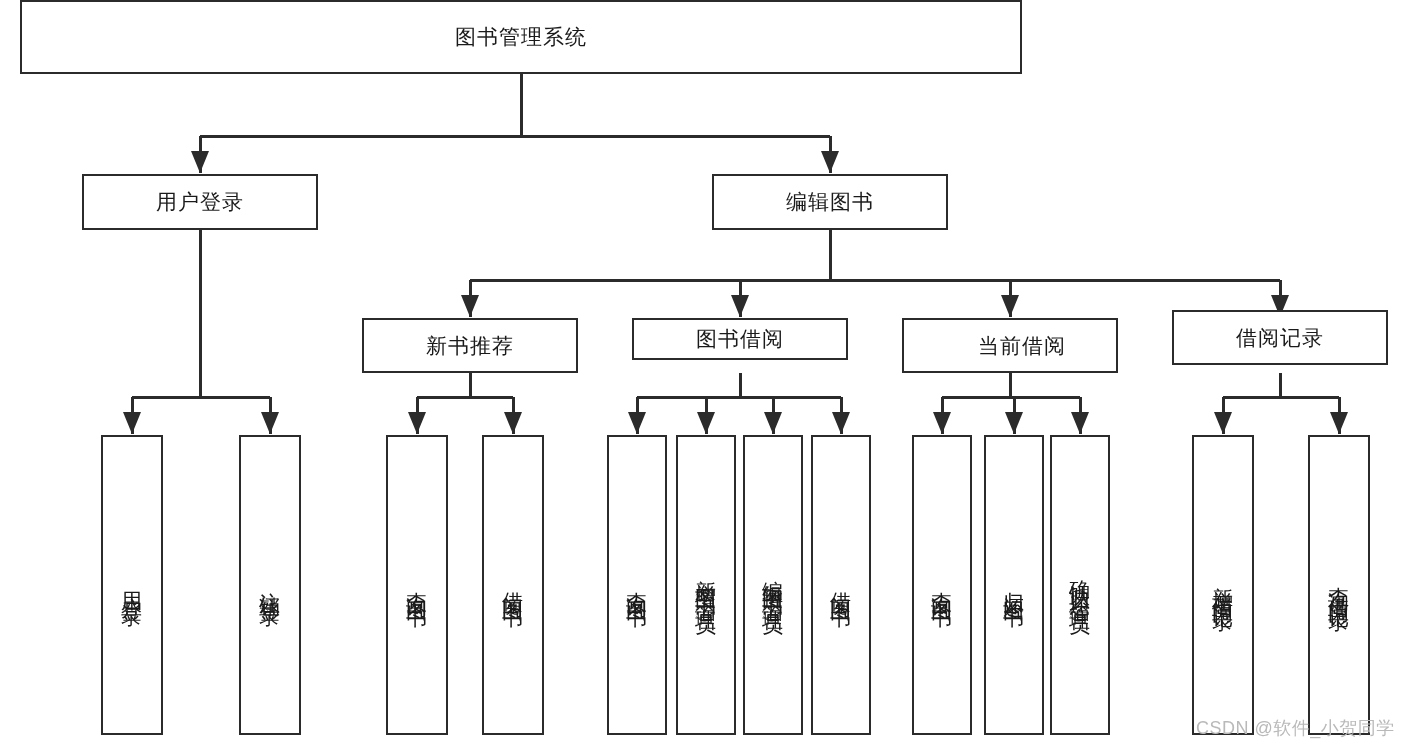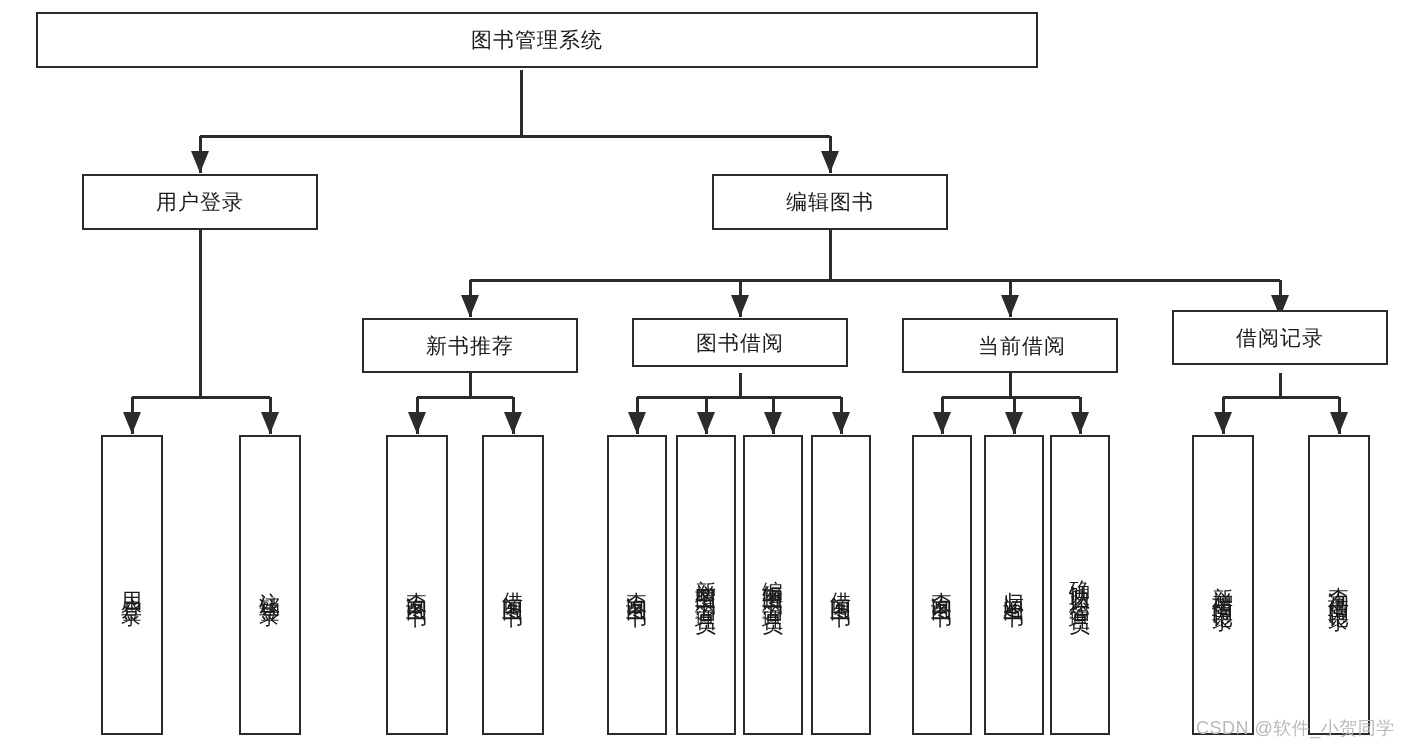--- a/index.html
+++ b/index.html
@@ -113,33 +113,33 @@
       <line x1="1080" y1="397" x2="1080" y2="434" stroke="#2b2b2b" stroke-width="3" shape-rendering="crispEdges"></line>
       <path d="M1071,412 L1089,412 L1080,434 Z" fill="#2b2b2b"></path>
       <line x1="1280" y1="373" x2="1280" y2="397" stroke="#2b2b2b" stroke-width="3" shape-rendering="crispEdges"></line>
       <line x1="1223" y1="397" x2="1339" y2="397" stroke="#2b2b2b" stroke-width="3" shape-rendering="crispEdges"></line>
       <line x1="1223" y1="397" x2="1223" y2="434" stroke="#2b2b2b" stroke-width="3" shape-rendering="crispEdges"></line>
       <path d="M1214,412 L1232,412 L1223,434 Z" fill="#2b2b2b"></path>
       <line x1="1339" y1="397" x2="1339" y2="434" stroke="#2b2b2b" stroke-width="3" shape-rendering="crispEdges"></line>
       <path d="M1330,412 L1348,412 L1339,434 Z" fill="#2b2b2b"></path>
     </svg>
   <div id="nodes-layer">
-      <div class="node horiz" style="left: 20px; top: 12px; width: 1002px; height: 56px; margin-left: 16px;">
+      <div class="node horiz" style="left: 20px; top: 0; width: 1002px; height: 74px;">
         <span class="hlabel">图书管理系统</span>
       </div>
       <div class="node horiz" style="left: 82px; top: 174px; width: 236px; height: 56px;">
         <span class="hlabel">用户登录</span>
       </div>
       <div class="node horiz" style="left: 712px; top: 174px; width: 236px; height: 56px;">
         <span class="hlabel">编辑图书</span>
       </div>
       <div class="node horiz" style="left: 362px; top: 318px; width: 216px; height: 55px;">
         <span class="hlabel">新书推荐</span>
       </div>
-      <div class="node horiz" style="left: 632px; top: 318px; width: 216px; height: 49px;">
+      <div class="node horiz" style="left: 632px; top: 318px; width: 216px; height: 42px;">
         <span class="hlabel">图书借阅</span>
       </div>
       <div class="node horiz" style="left: 902px; top: 318px; width: 216px; height: 55px; padding-left: 24px;">
         <span class="hlabel">当前借阅</span>
       </div>
       <div class="node horiz" style="left: 1172px; top: 310px; width: 216px; height: 55px;">
         <span class="hlabel">借阅记录</span>
       </div>
       <div class="node vert" style="left: 101px; top: 435px; width: 62px; height: 300px;">
         <span class="vlabel">用户登录</span>

